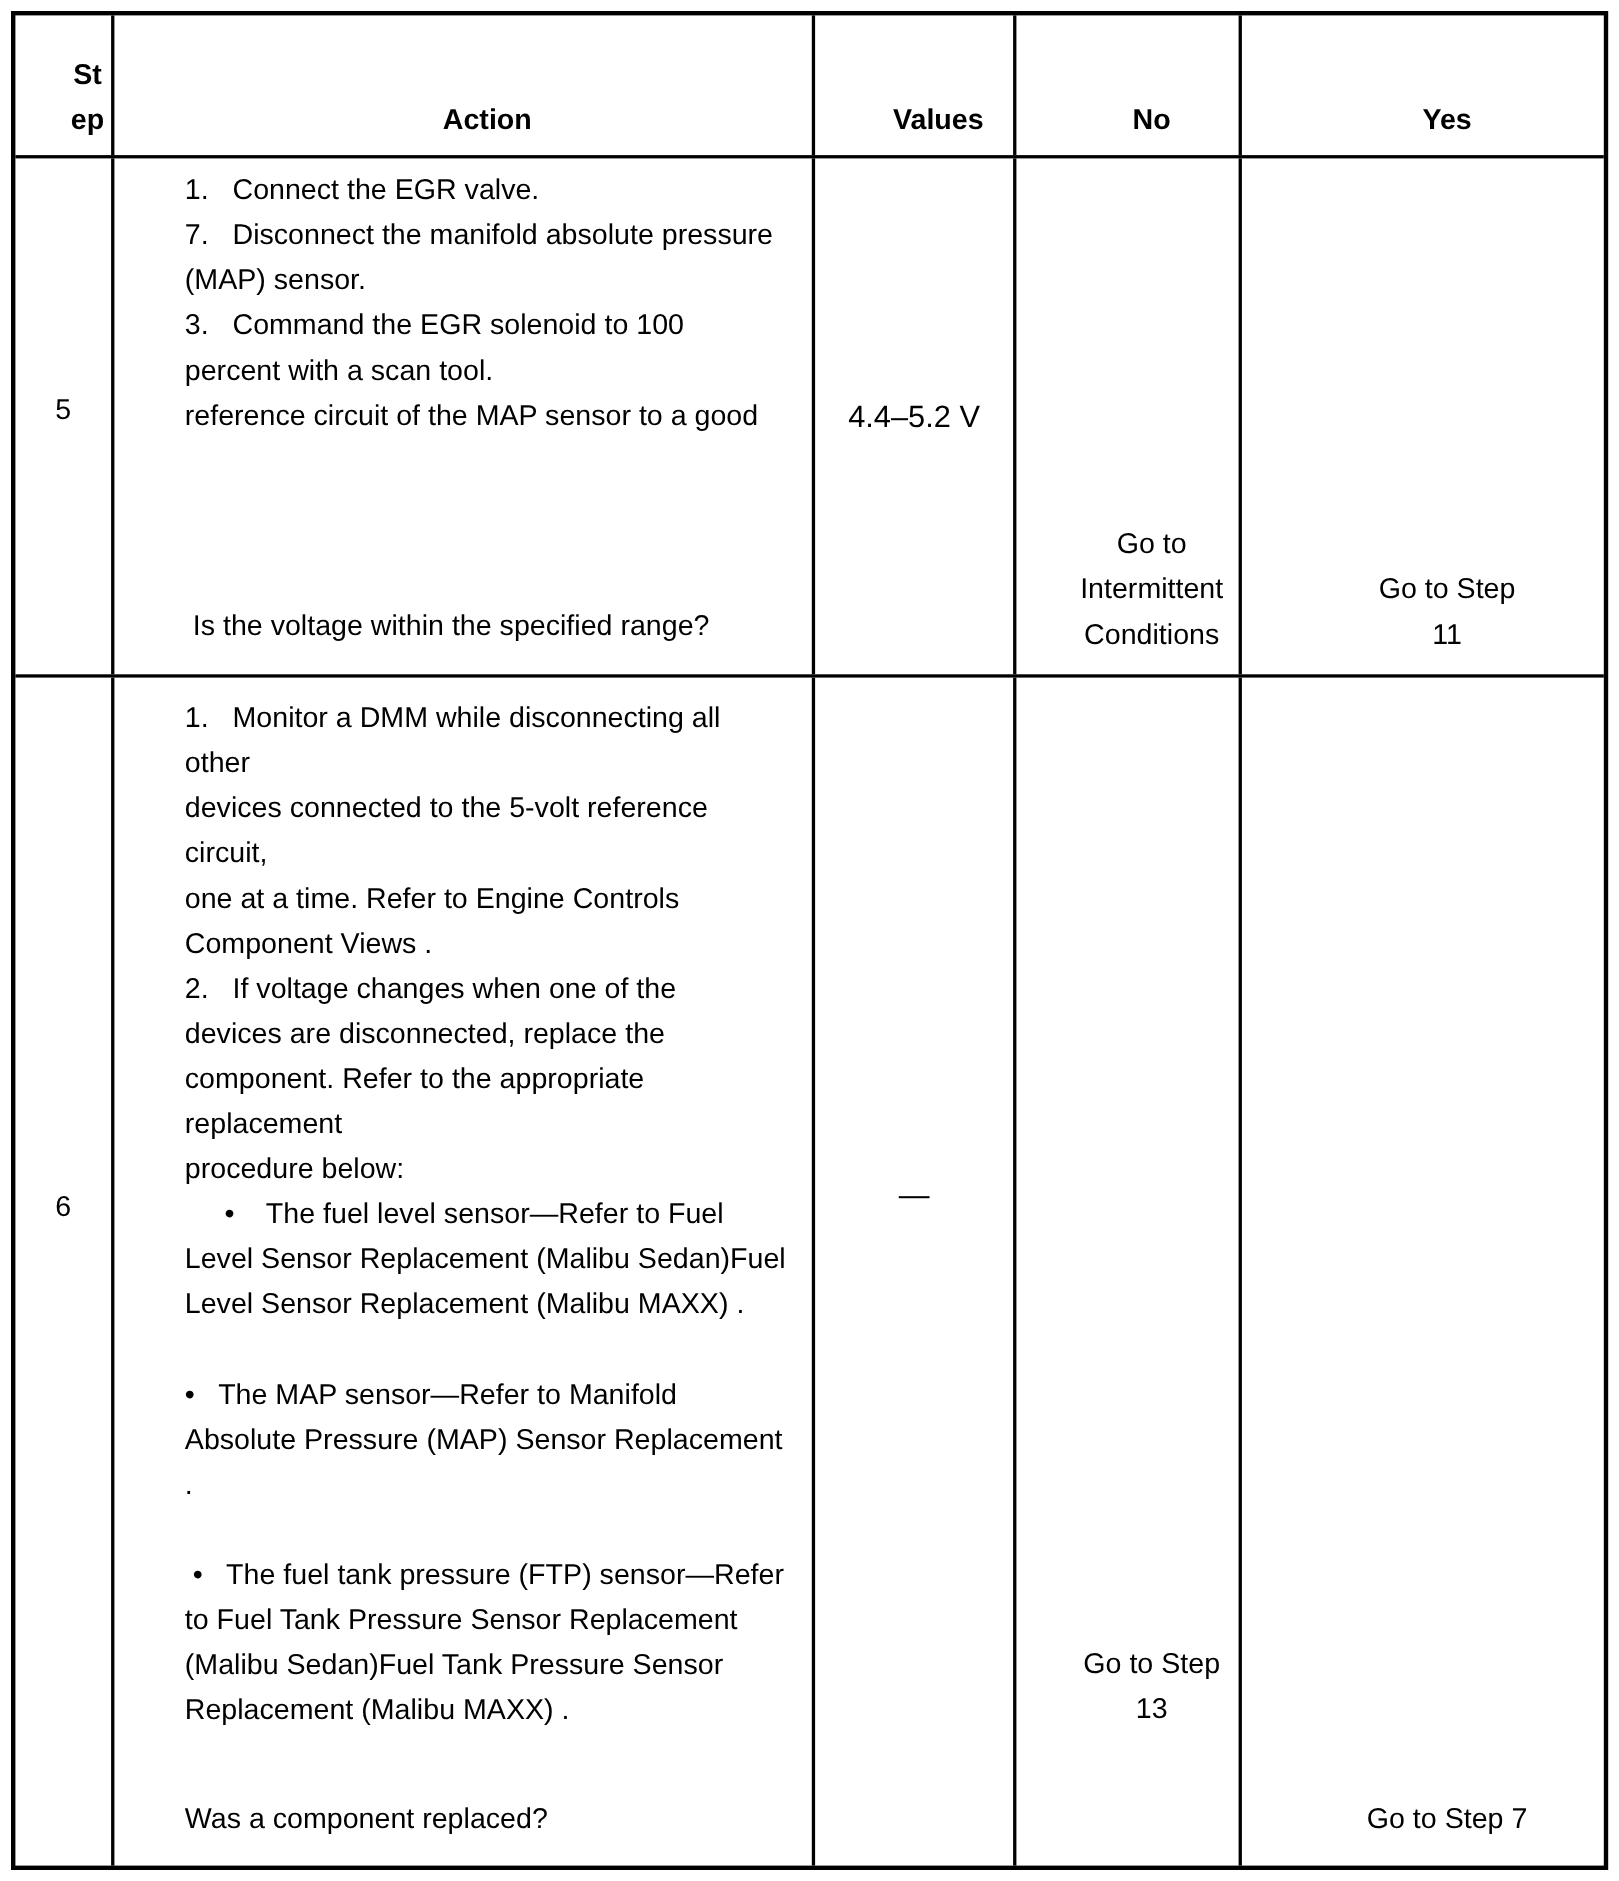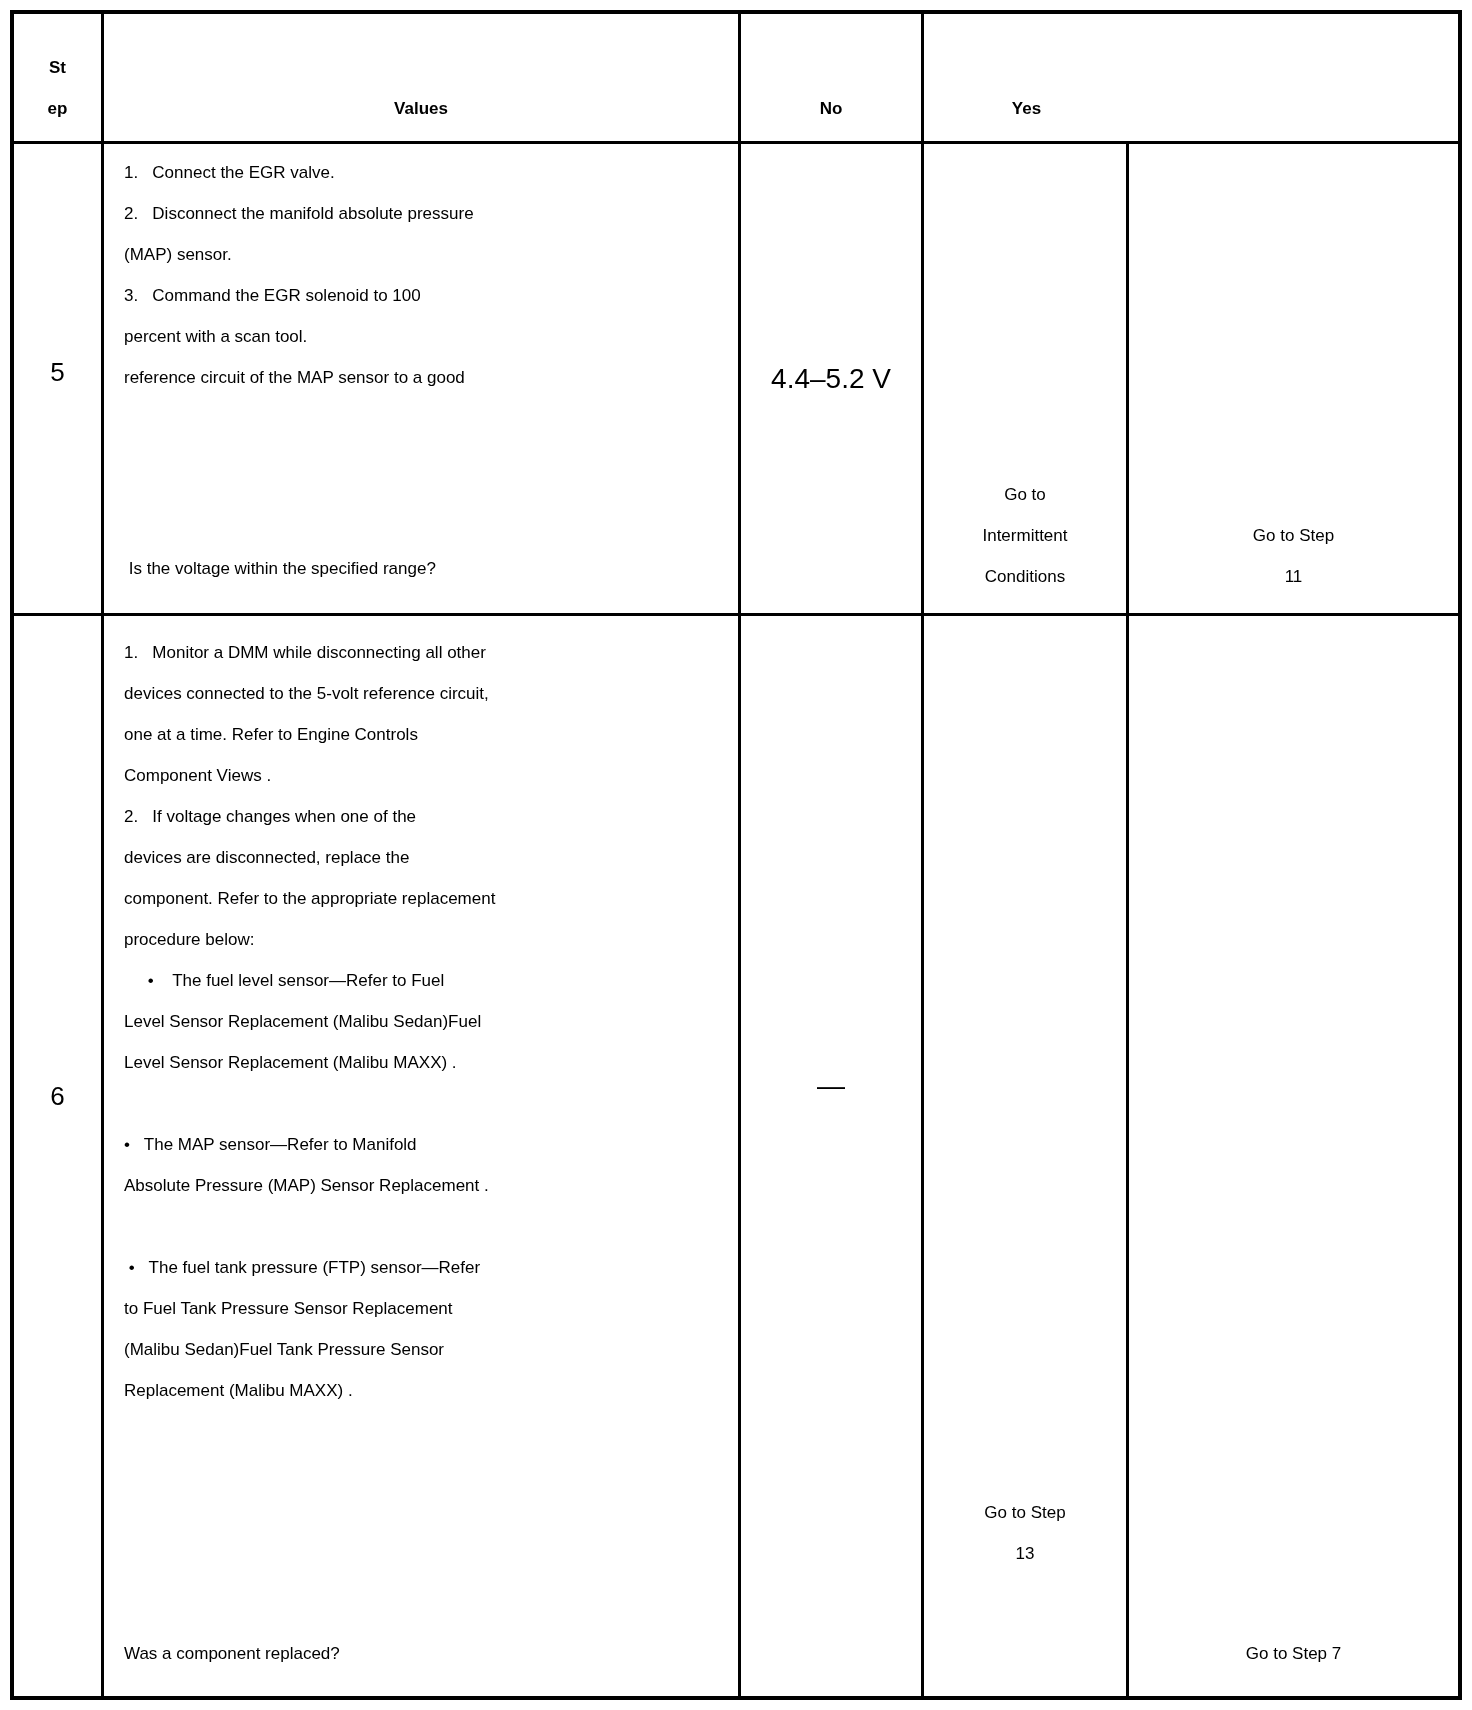--- a/index.html
+++ b/index.html
@@ -52,24 +52,25 @@
     align-items: center;
     text-align: center;
     font-weight: bold;
     font-size: 27px;
     line-height: 41px;
     padding-bottom: 12px;
   }
 
   
   .line {
-    font-size: 17px;
+    font-size: 26px;
     line-height: 41px;
     min-height: 41px;
     white-space: pre-wrap;
+    margin-left: 44px;
   }
 
   .step-cell {
     display: flex;
     align-items: center;
     justify-content: center;
     font-size: 26px;
   }
   .row-5 .step-cell { padding-bottom: 12px; }
   .row-6 .step-cell { padding-bottom: 120px; }
@@ -108,38 +109,41 @@
 
 <div class="doc-page">
   <div class="doc-table">
 
     <div class="row header-row">
       <div class="cell header-cell">
         <div class="line">St</div>
         <div class="line">ep</div>
       </div>
       <div class="cell header-cell">
+        <div class="line">Action</div>
+      </div>
+      <div class="cell header-cell">
         <div class="line">Values</div>
       </div>
       <div class="cell header-cell">
         <div class="line">No</div>
       </div>
       <div class="cell header-cell">
         <div class="line">Yes</div>
       </div>
     </div>
 
     <div class="row row-5">
       <div class="cell step-cell">
         <span>5</span>
       </div>
       <div class="cell action-cell">
         <div>
           <div class="line">1.   Connect the EGR valve.</div>
-          <div class="line">2.   Disconnect the manifold absolute pressure</div>
+          <div class="line">7.   Disconnect the manifold absolute pressure</div>
           <div class="line">(MAP) sensor.</div>
           <div class="line">3.   Command the EGR solenoid to 100</div>
           <div class="line">percent with a scan tool.</div>
           <div class="line">reference circuit of the MAP sensor to a good</div>
         </div>
         <div class="line"> Is the voltage within the specified range?</div>
       </div>
       <div class="cell values-cell">
         <span>4.4–5.2 V</span>
       </div>

